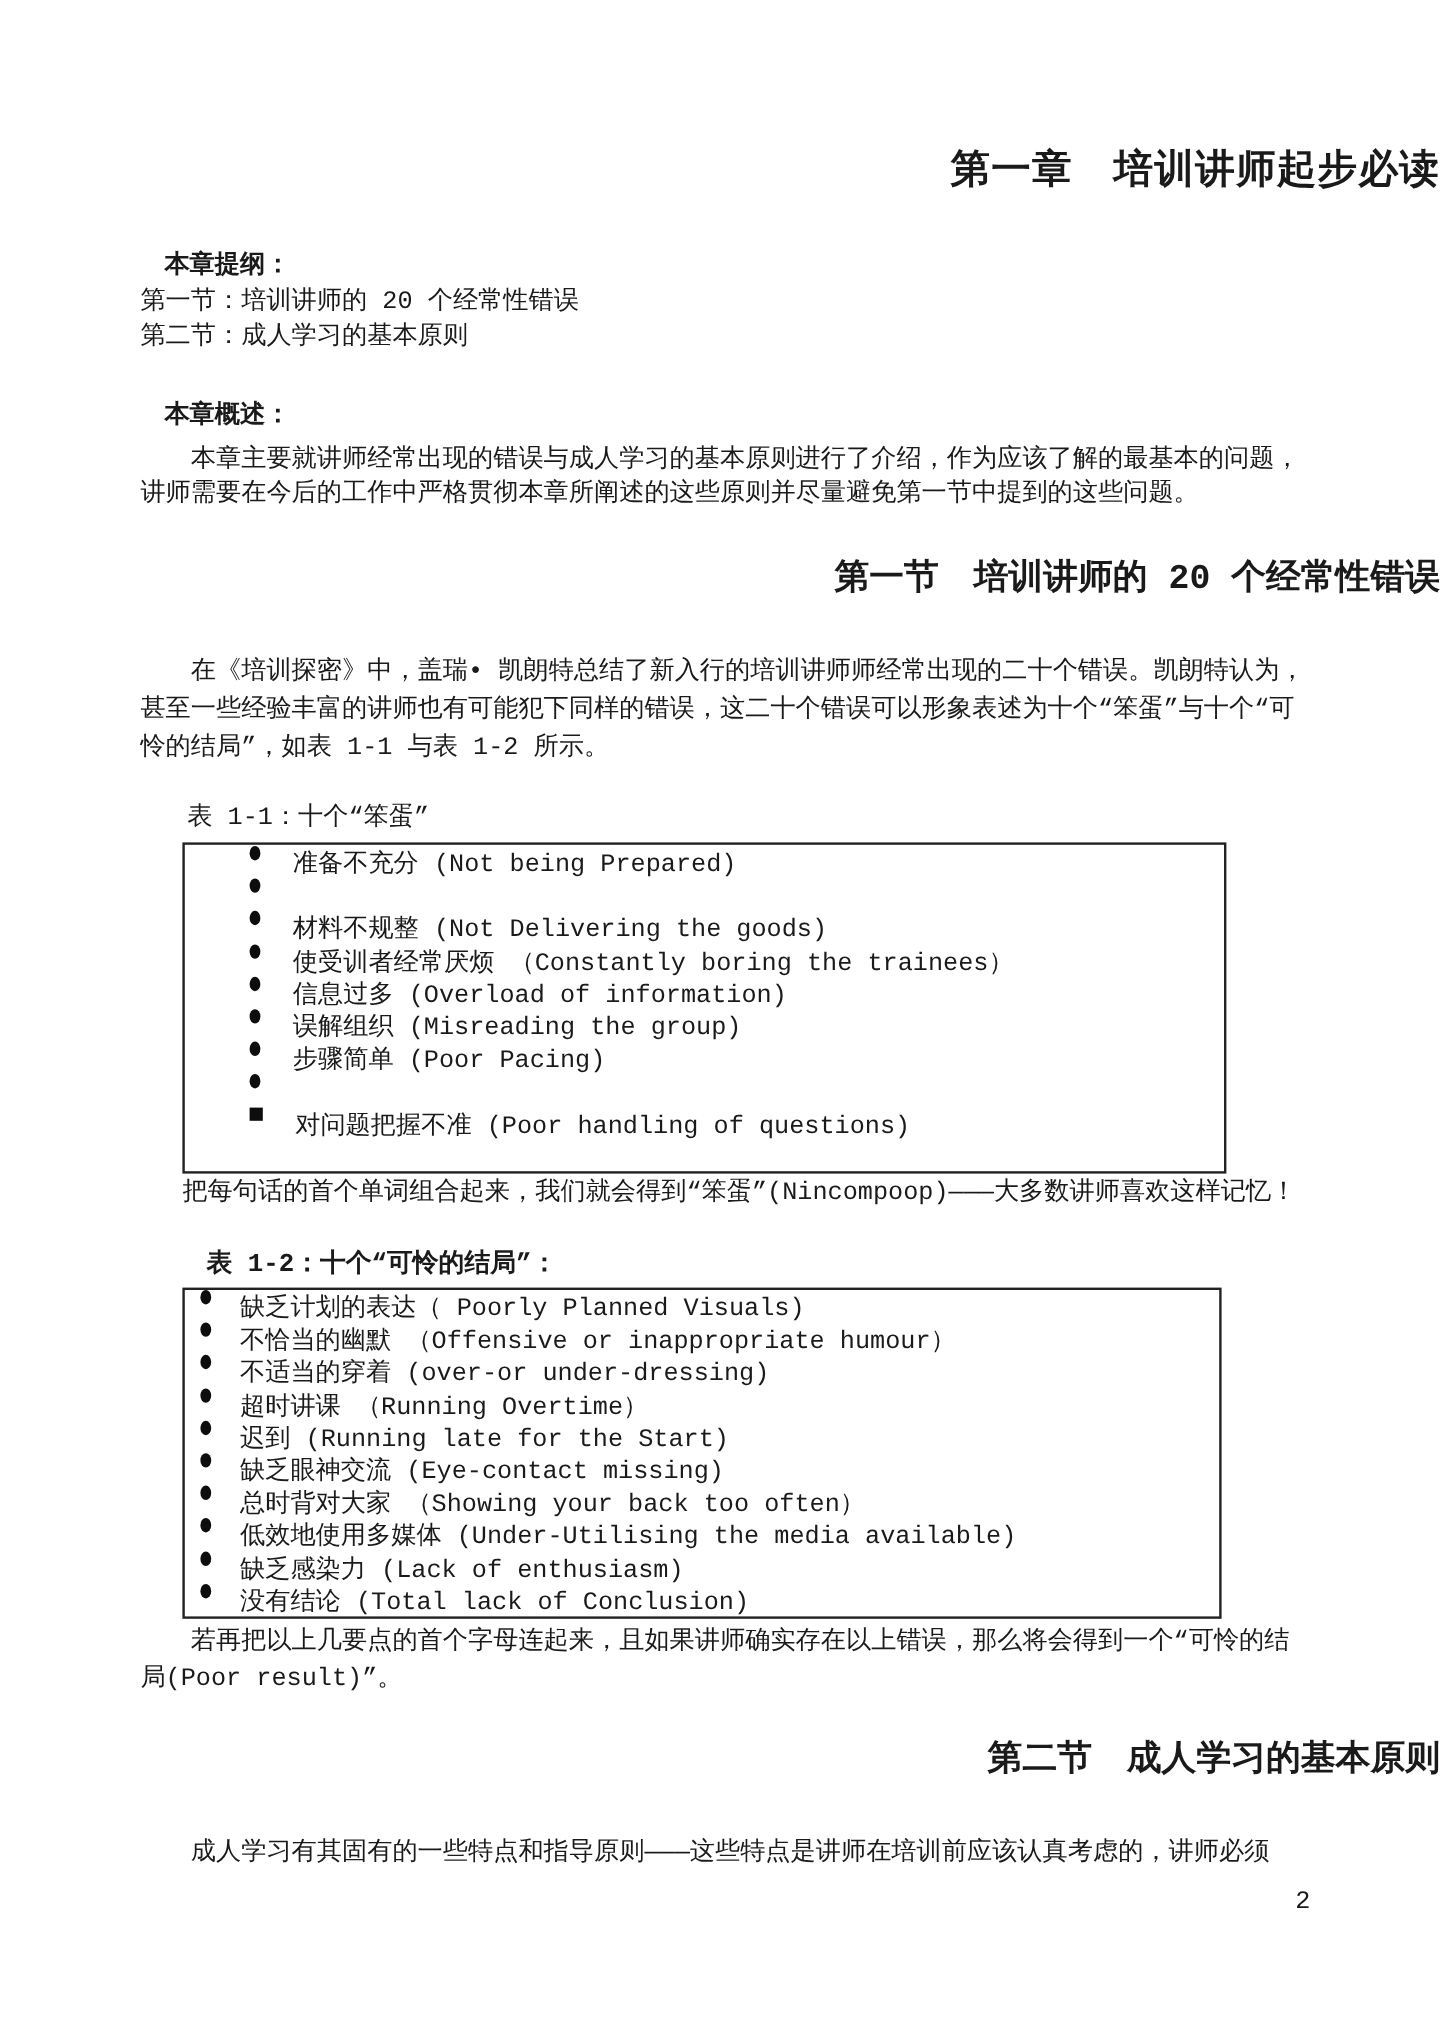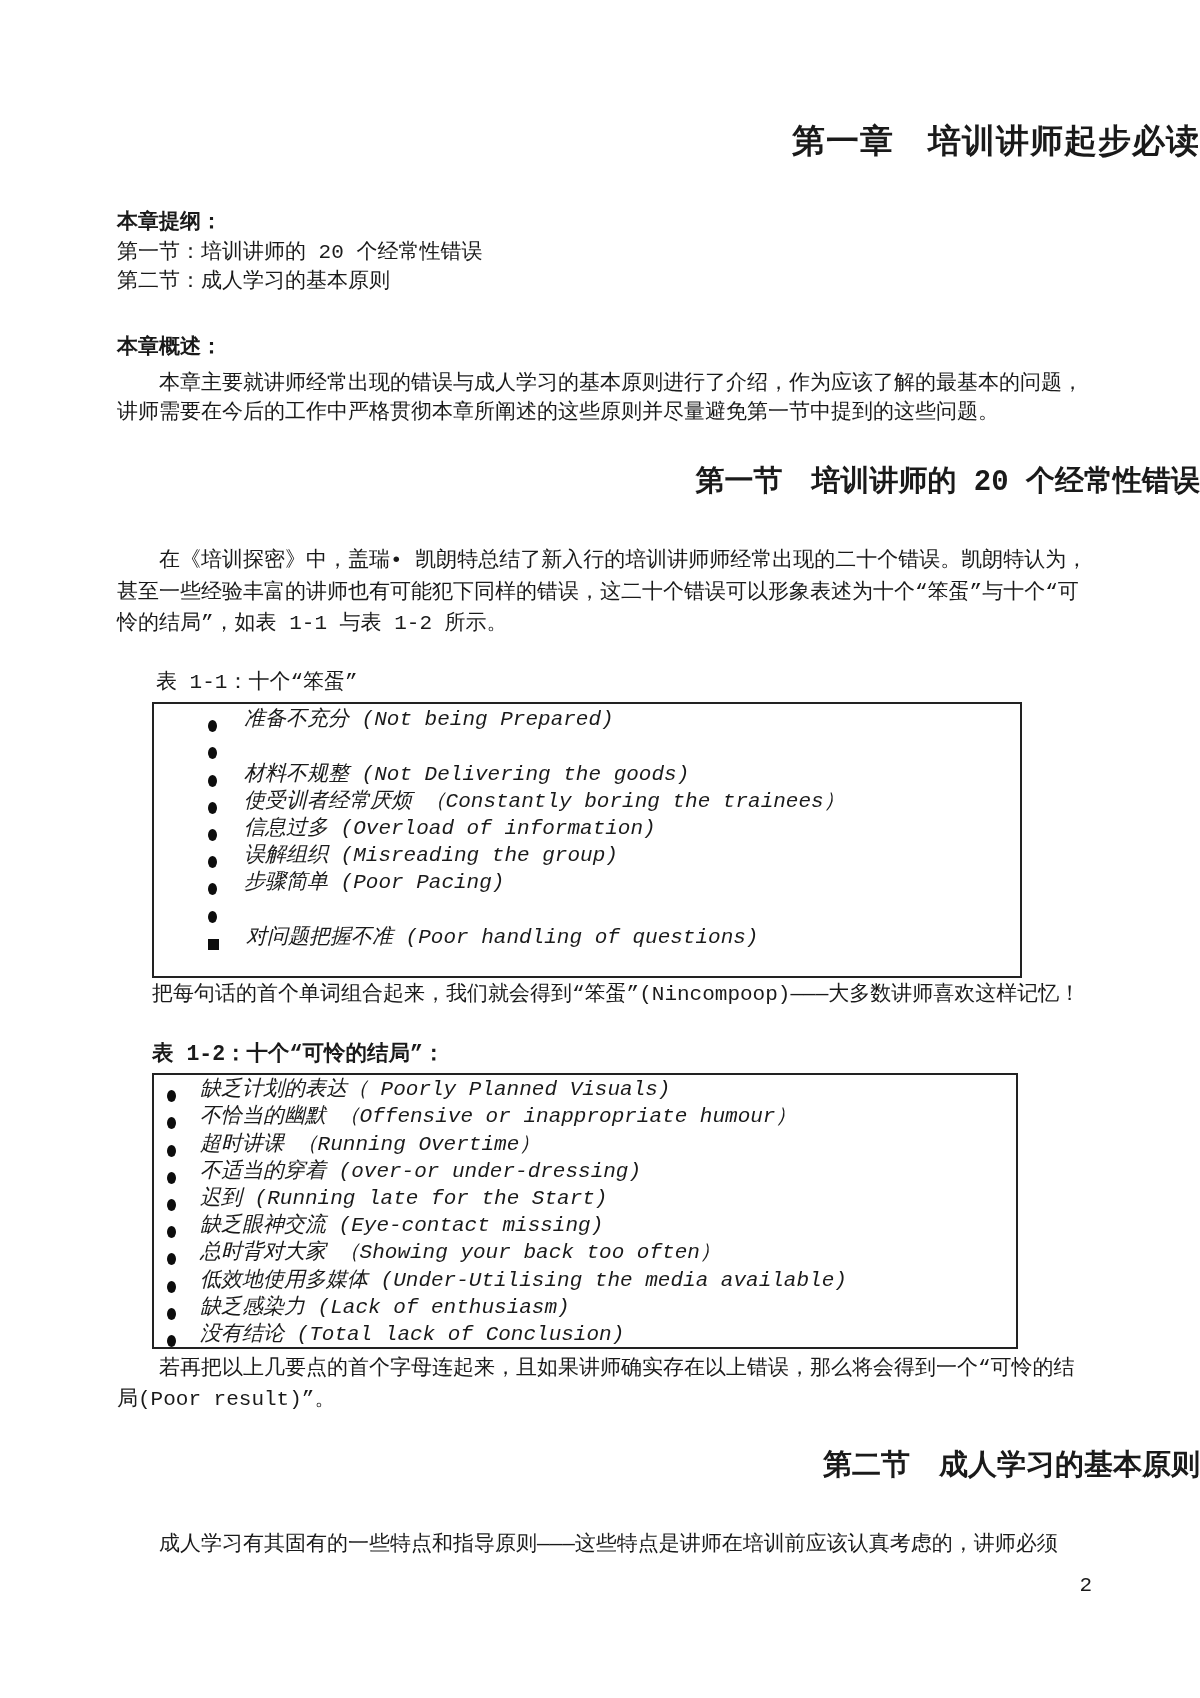--- a/index.html
+++ b/index.html
@@ -7,21 +7,21 @@
     position: relative;
     width: 1200px;
     height: 1698px;
     background: #ffffff;
     color: #1a1a1a;
     font-family: "Liberation Mono", "DejaVu Sans Mono", monospace;
     font-size: 21px;
     overflow: hidden;
   }
   .abs { position: absolute; margin: 0; }
-  .bold { font-weight: bold; }
+  .bold { font-weight: bold; margin-left: 20px; }
   .center { left: 0; width: 100%; text-align: right; }
 
   .chapter-title {
     top: 122px;
     font-size: 33px;
     font-weight: bold;
     line-height: 44px;
     letter-spacing: 1px;
   }
   .outline-heading { top: 209px; left: 117px; font-size: 21px; line-height: 28px; }
@@ -34,21 +34,21 @@
   .section1-intro  { top: 545px; left: 117px; width: 975px; line-height: 31.5px; }
 
   .table1-caption  { top: 669px; left: 156px; line-height: 28px; }
   .table-box {
     box-sizing: border-box;
     border: 2px solid #222222;
     background: #ffffff;
   }
   .table1-box { top: 702px; left: 152px; width: 870px; height: 276px; padding-top: 1px; }
   .table2-box { top: 1073px; left: 152px; width: 866px; height: 276px; padding-top: 0; }
-  .trow { display: flex; align-items: flex-end; height: 27.2px; font-style: italic; }
+  .trow { display: flex; align-items: flex-start; height: 27.2px; }
   .table1-box .trow { padding-left: 54px; }
   .table2-box .trow { padding-left: 13px; }
   .bullet {
     display: inline-block;
     flex: none;
     width: 9px; height: 12px;
     border-radius: 50%;
     background: #0d0d0d;
   }
   .trow.square .bullet { width: 11px; height: 11px; border-radius: 0; }
@@ -124,25 +124,25 @@
     <div class="trow">
         <span class="bullet"></span>
         <span class="rtext">缺乏计划的表达（ Poorly Planned Visuals)</span>
       </div>
     <div class="trow">
         <span class="bullet"></span>
         <span class="rtext">不恰当的幽默 （Offensive or inappropriate humour）</span>
       </div>
     <div class="trow">
         <span class="bullet"></span>
-        <span class="rtext">超时讲课 （Running Overtime）</span>
+        <span class="rtext">不适当的穿着 (over-or under-dressing)</span>
       </div>
     <div class="trow">
         <span class="bullet"></span>
-        <span class="rtext">不适当的穿着 (over-or under-dressing)</span>
+        <span class="rtext">超时讲课 （Running Overtime）</span>
       </div>
     <div class="trow">
         <span class="bullet"></span>
         <span class="rtext">迟到 (Running late for the Start)</span>
       </div>
     <div class="trow">
         <span class="bullet"></span>
         <span class="rtext">缺乏眼神交流 (Eye-contact missing)</span>
       </div>
     <div class="trow">

